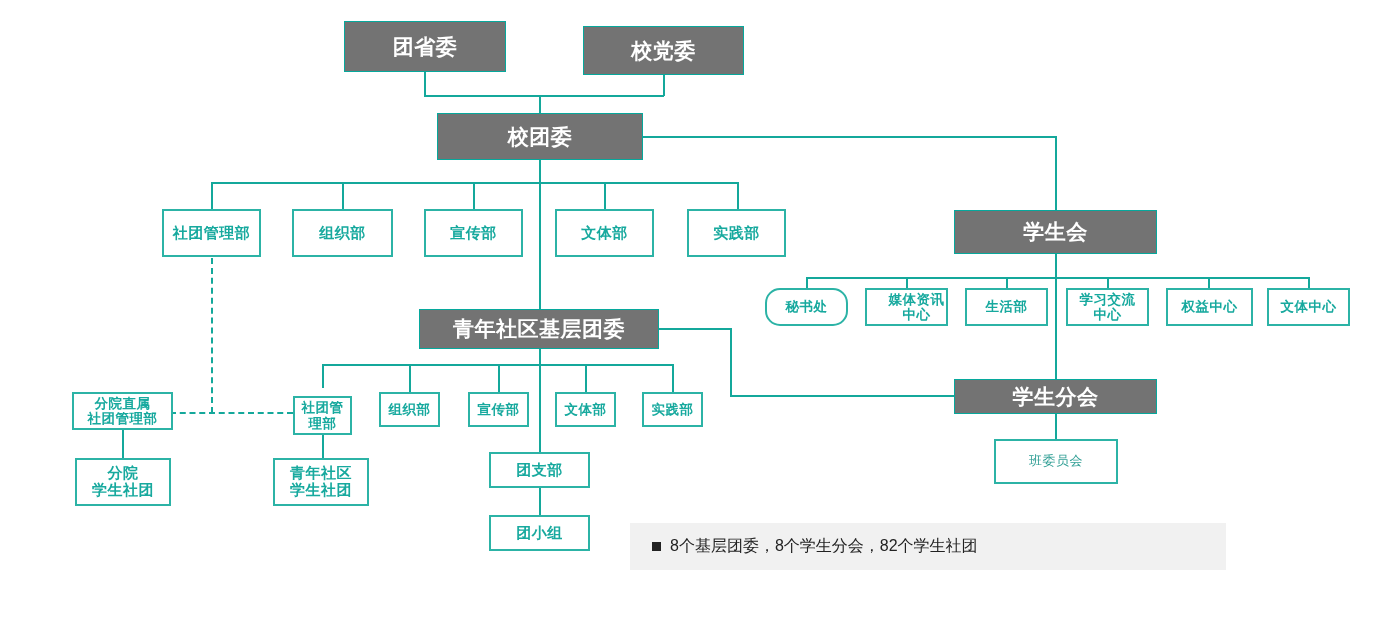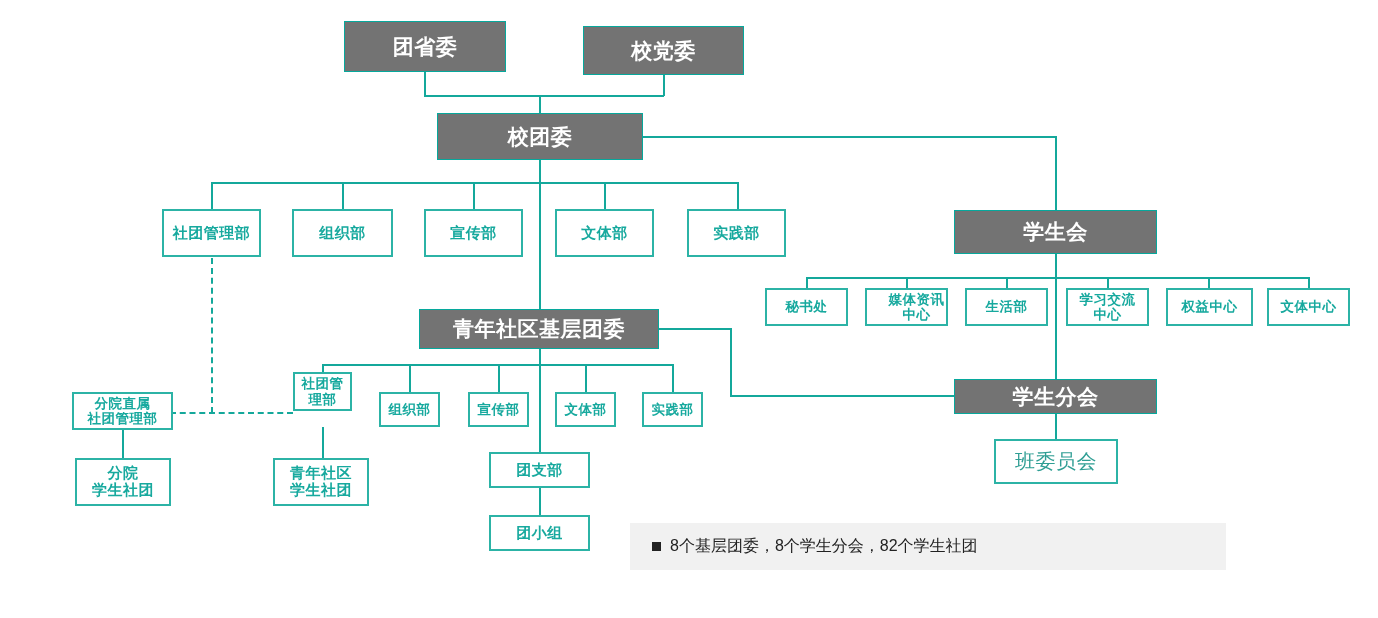--- a/index.html
+++ b/index.html
@@ -43,21 +43,21 @@
     border:2px solid #2cb3a6;
     font-size:15px;
   }
   .node.outline.sm{font-size:13.5px;}
   .node.outline.md{font-size:15px;}
   .node.plain{
     background:#ffffff;
     color:#2f9e94;
     border:2px solid #2cb3a6;
     font-weight:normal;
-    font-size:20px;
+    font-size:13px;
   }
 
   
   #legend{
     position:absolute;
     background:#f1f1f1;
     display:flex;align-items:center;
     color:#222;
     font-size:16px;
     padding-left:22px;
@@ -141,32 +141,32 @@
   <div class="node filled" style="left:437px;top:113px;width:206px;height:47px;">校团委</div>
 
   <div class="node outline md" style="left:162px;top:209px;width:99px;height:48px;">社团管理部</div>
   <div class="node outline md" style="left:292px;top:209px;width:101px;height:48px;">组织部</div>
   <div class="node outline md" style="left:424px;top:209px;width:99px;height:48px;">宣传部</div>
   <div class="node outline md" style="left:555px;top:209px;width:99px;height:48px;">文体部</div>
   <div class="node outline md" style="left:687px;top:209px;width:99px;height:48px;">实践部</div>
 
   <div class="node filled" style="left:954px;top:210px;width:203px;height:44px;">学生会</div>
 
-  <div class="node outline sm" style="left:765px;top:288px;width:83px;height:38px;">秘书处</div>
+  <div class="node outline sm" style="left:765px;top:288px;width:83px;height:38px;border-radius:15px;">秘书处</div>
   <div class="node outline sm" style="left:865px;top:288px;width:83px;height:38px;padding-left:20px;">媒体资讯
 中心</div>
   <div class="node outline sm" style="left:965px;top:288px;width:83px;height:38px;">生活部</div>
   <div class="node outline sm" style="left:1066px;top:288px;width:83px;height:38px;">学习交流
 中心</div>
   <div class="node outline sm" style="left:1166px;top:288px;width:87px;height:38px;">权益中心</div>
   <div class="node outline sm" style="left:1267px;top:288px;width:83px;height:38px;">文体中心</div>
 
   <div class="node filled" style="left:419px;top:309px;width:240px;height:40px;">青年社区基层团委</div>
 
-  <div class="node outline sm" style="left:293px;top:372px;width:59px;height:39px;">社团管
+  <div class="node outline sm" style="left:293px;top:396px;width:59px;height:39px;">社团管
 理部</div>
   <div class="node outline sm" style="left:379px;top:392px;width:61px;height:35px;">组织部</div>
   <div class="node outline sm" style="left:468px;top:392px;width:61px;height:35px;">宣传部</div>
   <div class="node outline sm" style="left:555px;top:392px;width:61px;height:35px;">文体部</div>
   <div class="node outline sm" style="left:642px;top:392px;width:61px;height:35px;">实践部</div>
 
   <div class="node outline sm" style="left:72px;top:392px;width:101px;height:38px;">分院直属
 社团管理部</div>
 
   <div class="node outline md" style="left:75px;top:458px;width:96px;height:48px;">分院

